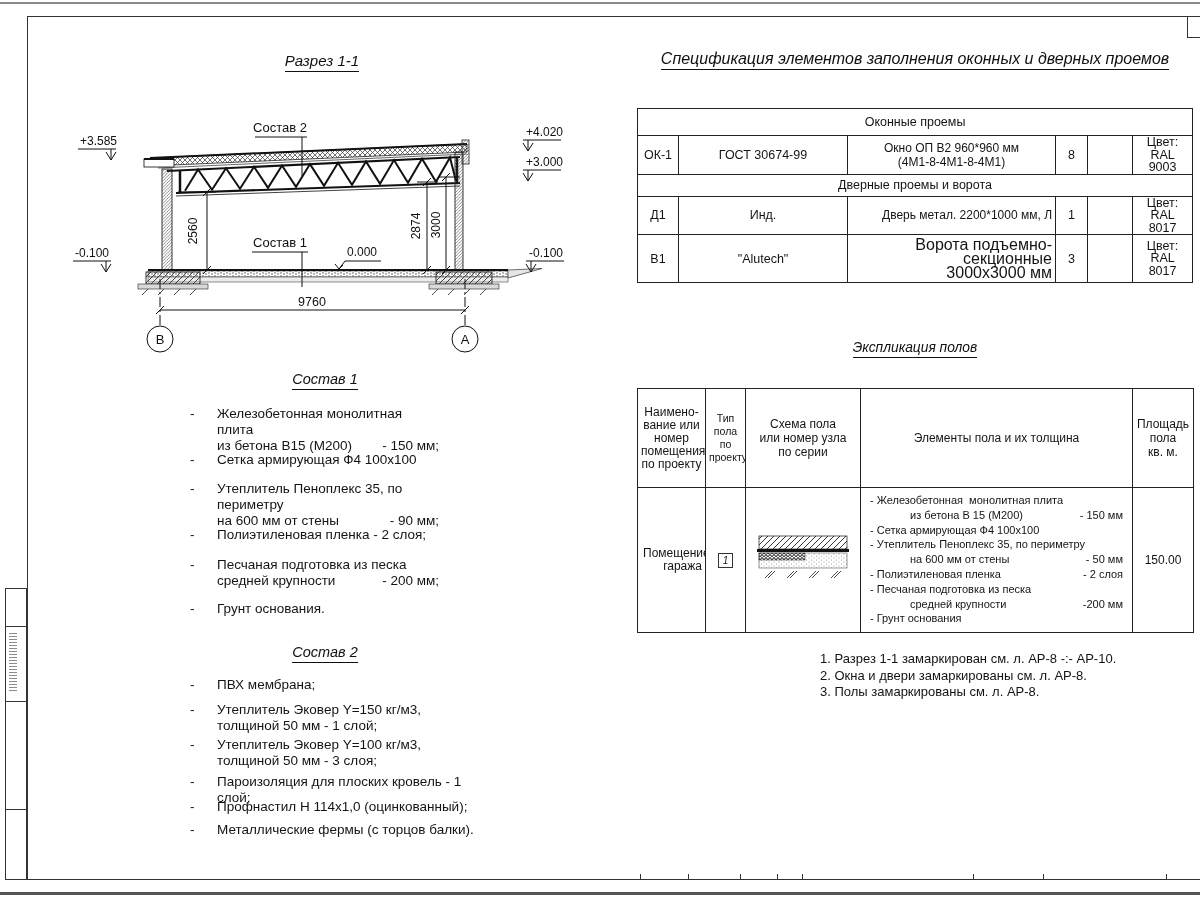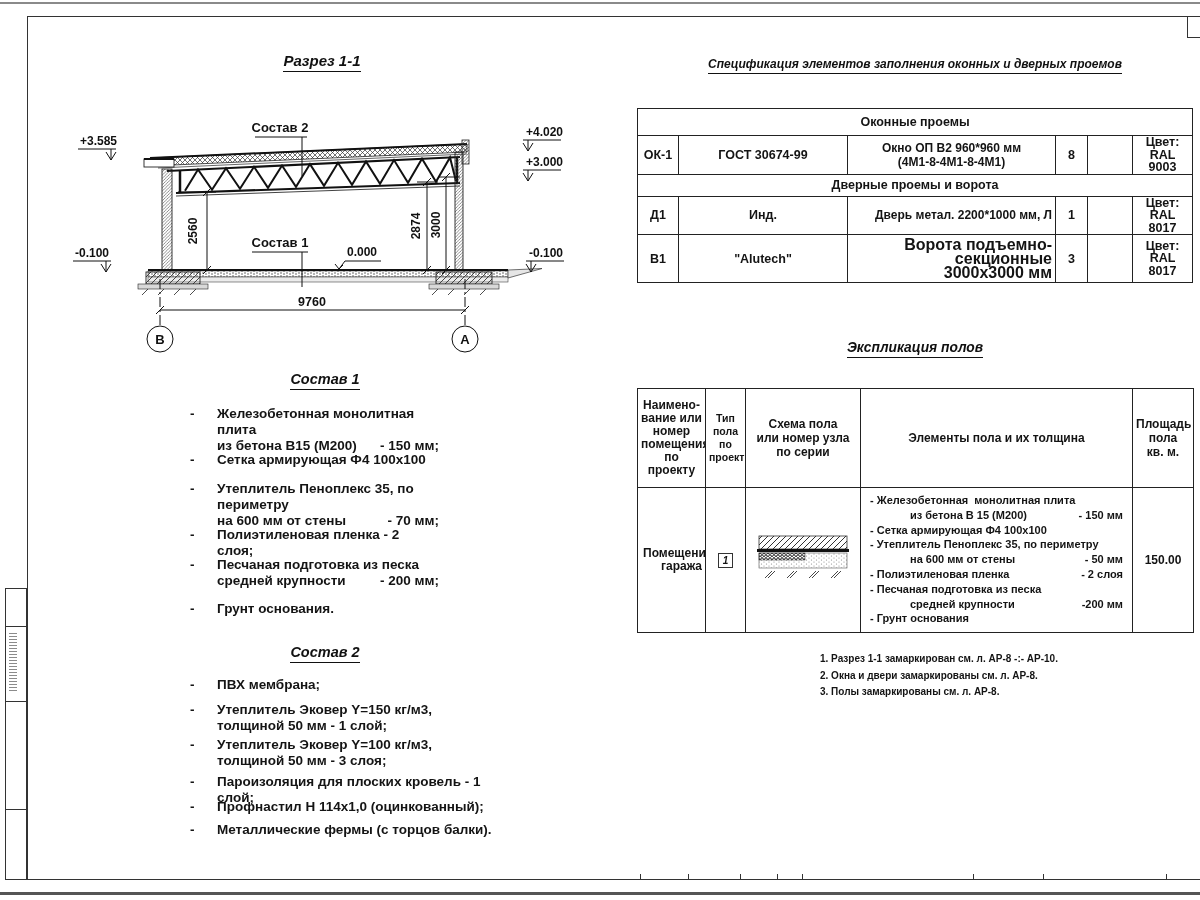--- a/index.html
+++ b/index.html
@@ -1,17 +1,17 @@
 <!DOCTYPE html>
 <html><head>
 <meta charset="utf-8">
 <style>
   html,body{margin:0;padding:0;background:#fff;}
   .canvas{position:relative;width:1200px;height:900px;background:#fff;overflow:hidden;
-          font-family:"Liberation Sans",sans-serif;color:#1a1a1a;font-weight:bold;}
+          font-family:"Liberation Sans",sans-serif;color:#1a1a1a;}
   .abs{position:absolute;}
   
   .sheet-top-line{left:0;top:2px;width:1200px;height:2px;background:#8a8a8a;}
   .inner-frame{left:27px;top:16px;width:1200px;height:864px;border-top:1.4px solid #333;
                border-left:1.4px solid #333;border-bottom:1.4px solid #333;box-sizing:border-box;}
   .corner-box{left:1187px;top:17px;width:13px;height:21px;border-left:1.2px solid #333;
               border-bottom:1.2px solid #333;box-sizing:border-box;}
   .sheet-bottom-line{left:0;top:892px;width:1200px;height:2.5px;background:#555;}
   .frame-tick{width:1.2px;height:6px;background:#333;top:874px;}
   .margin-col{left:5px;top:588px;width:22px;height:292px;border:1px solid #333;box-sizing:border-box;}
@@ -39,21 +39,21 @@
   .sec-row td{font-size:12.5px;}
   
   .ftable td{font-size:12px;}
   .el-lines{padding:5px 6px 0 6px;}
   .el-line{display:flex;font-size:11px;line-height:14.8px;white-space:pre;}
   .el-v{margin-left:auto;}
   .ind{padding-left:8px;margin-left:32px;}
   .type-box{display:inline-block;width:13px;height:13px;line-height:13px;border:1px solid #333;
             font-size:10px;font-style:italic;text-align:center;}
   
-  .notes{font-size:10px;line-height:16.5px;color:#141414;}
+  .notes{font-size:13px;line-height:16.5px;color:#141414;}
   svg text{font-family:"Liberation Sans",sans-serif;fill:#111;}
 </style>
 </head>
 <body>
 
 <div class="canvas">
 
   <div class="abs sheet-top-line"></div>
   <div class="abs inner-frame"></div>
   <div class="abs corner-box"></div>
@@ -237,21 +237,21 @@
   </div>
   <div class="abs comp-item" style="left:190px;top:452px;">
     <span class="comp-dash">-</span>
     <span class="comp-text">Сетка армирующая Ф4 100х100</span>
   </div>
   <div class="abs comp-item" style="left:190px;top:481px;">
     <span class="comp-dash">-</span>
     <span class="comp-text"><span>Утеплитель Пеноплекс 35, по периметру</span>
       <span class="comp-l2">
           <span>на 600 мм от стены</span>
-      <span class="comp-val">- 70 мм;</span>
+      <span class="comp-val">- 90 мм;</span>
         </span></span>
   </div>
   <div class="abs comp-item" style="left:190px;top:527px;">
     <span class="comp-dash">-</span>
     <span class="comp-text">Полиэтиленовая пленка - 2 слоя;</span>
   </div>
   <div class="abs comp-item" style="left:190px;top:557px;">
     <span class="comp-dash">-</span>
     <span class="comp-text"><span>Песчаная подготовка из песка</span>
       <span class="comp-l2">
@@ -285,21 +285,21 @@
   </div>
   <div class="abs comp-item" style="left:190px;top:799px;">
     <span class="comp-dash">-</span>
     <span class="comp-text" style="width:280px">Профнастил Н 114х1,0 (оцинкованный);</span>
   </div>
   <div class="abs comp-item" style="left:190px;top:822px;">
     <span class="comp-dash">-</span>
     <span class="comp-text" style="width:280px">Металлические фермы (с торцов балки).</span>
   </div>
 
-  <div class="abs ititle" style="left:637px;top:57px;width:556px;font-size:12px;"><span>Спецификация элементов заполнения оконных и дверных проемов</span></div>
+  <div class="abs ititle" style="left:637px;top:50px;width:556px;font-size:16px;"><span>Спецификация элементов заполнения оконных и дверных проемов</span></div>
   <table class="abs dtable" style="left:637px;top:108px;width:555px;">
     <colgroup>
         <col style="width:41px">
         <col style="width:169px">
         <col style="width:208px">
       <col style="width:32px">
         <col style="width:45px">
         <col style="width:60px">
       </colgroup>
     <tbody>

